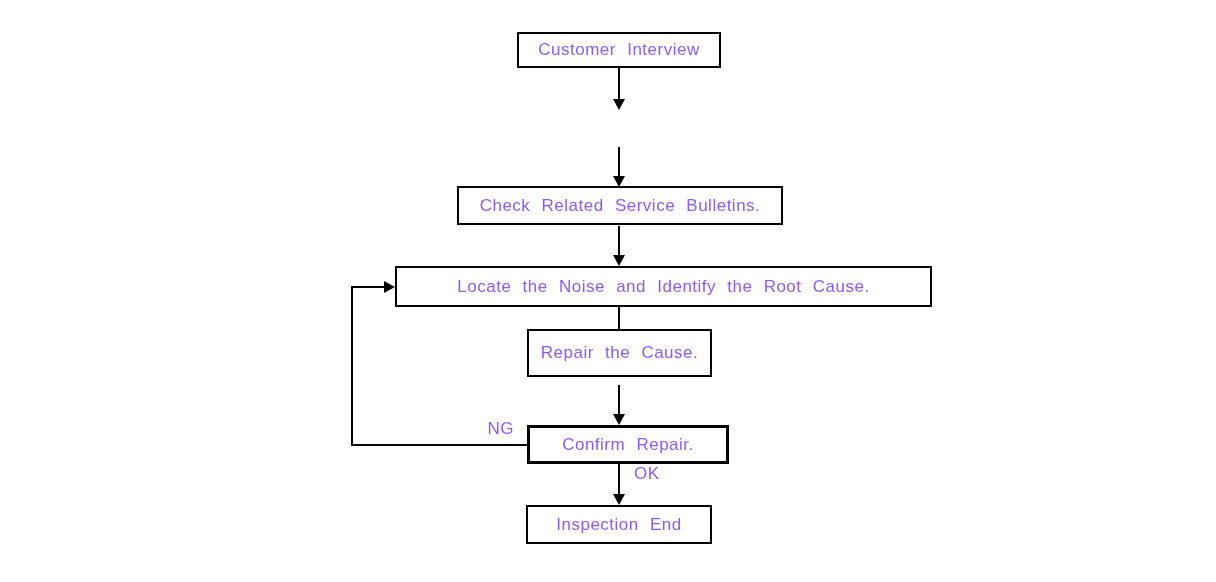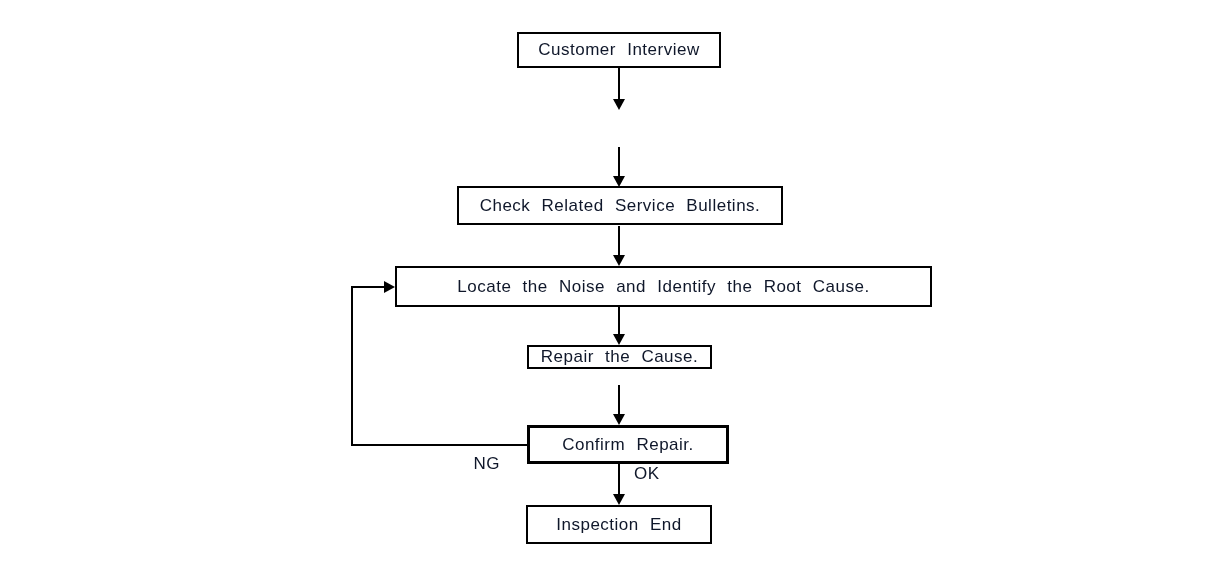--- a/index.html
+++ b/index.html
@@ -2,21 +2,21 @@
 <html><head>
 <meta charset="utf-8">
 <style>
   html, body { margin: 0; padding: 0; background: #ffffff; }
   .canvas {
     position: relative;
     width: 1216px;
     height: 582px;
     background: #ffffff;
     font-family: "Liberation Sans", sans-serif;
-    color: #0f172a;
+    color: #8b5cf6;
     overflow: hidden;
   }
   .node {
     position: absolute;
     box-sizing: border-box;
     border: 2px solid #000000;
     background: #ffffff;
     display: flex;
     align-items: center;
     justify-content: center;
@@ -67,32 +67,32 @@
   <div class="node" style="left:457px; top:186px; width:326px; height:39px;">Check Related Service Bulletins.</div>
 
   <div class="vline" style="left:618px; top:226px; height:31px;"></div>
   <div class="arrow-down" style="left:613px; top:255px;"></div>
 
   <div class="node" style="left:395px; top:266px; width:537px; height:41px;">Locate the Noise and Identify the Root Cause.</div>
 
   <div class="vline" style="left:618px; top:307px; height:29px;"></div>
   <div class="arrow-down" style="left:613px; top:334px;"></div>
 
-  <div class="node" style="left:527px; top:345px; width:185px; height:24px;">Repair the Cause.</div>
+  <div class="node" style="left:527px; top:329px; width:185px; height:48px;">Repair the Cause.</div>
 
   <div class="vline" style="left:618px; top:385px; height:31px;"></div>
   <div class="arrow-down" style="left:613px; top:414px;"></div>
 
   <div class="node bold" style="left:527px; top:425px; width:202px; height:39px;">Confirm Repair.</div>
 
   <div class="vline" style="left:618px; top:464px; height:33px;"></div>
   <div class="arrow-down" style="left:613px; top:494px;"></div>
   <div class="edge-label" style="left:634px; top:464px;">OK</div>
 
   <div class="node" style="left:526px; top:505px; width:186px; height:39px;">Inspection End</div>
 
   <div class="hline" style="left:351px; top:444px; width:176px;"></div>
   <div class="vline" style="left:351px; top:287px; height:159px;"></div>
   <div class="hline" style="left:351px; top:286px; width:34px;"></div>
   <div class="arrow-right" style="left:384px; top:281px;"></div>
-  <div class="edge-label right-align" style="left:454px; top:419px; width:46px;margin-top:35px;">NG</div>
+  <div class="edge-label right-align" style="left:468px; top:419px; width:46px;">NG</div>
 
 </div>
 
 </body></html>

